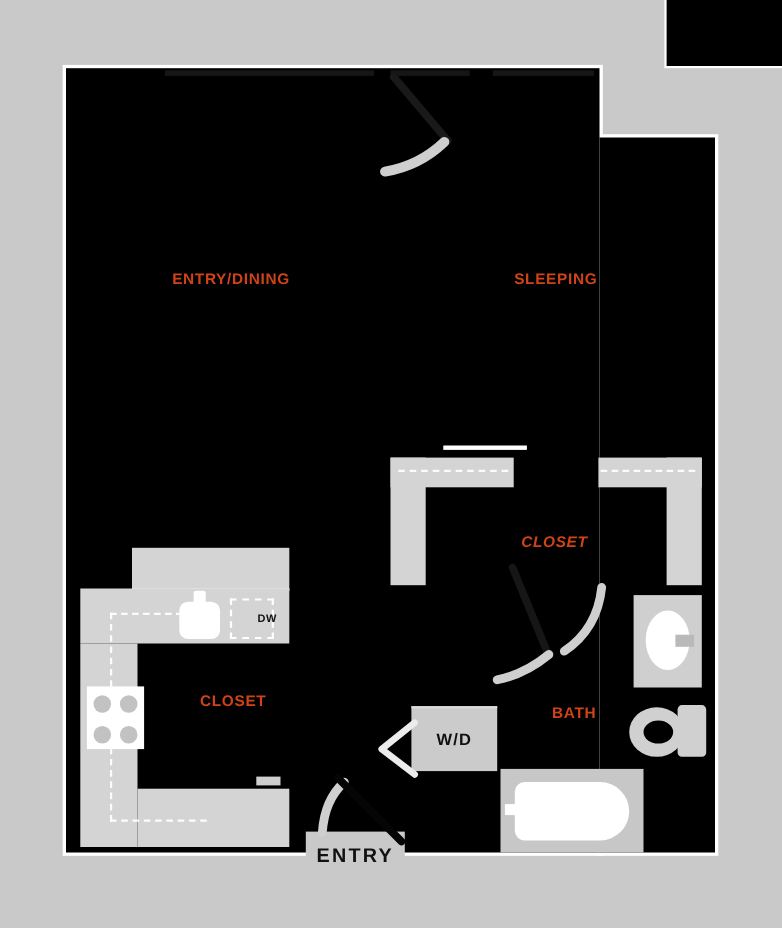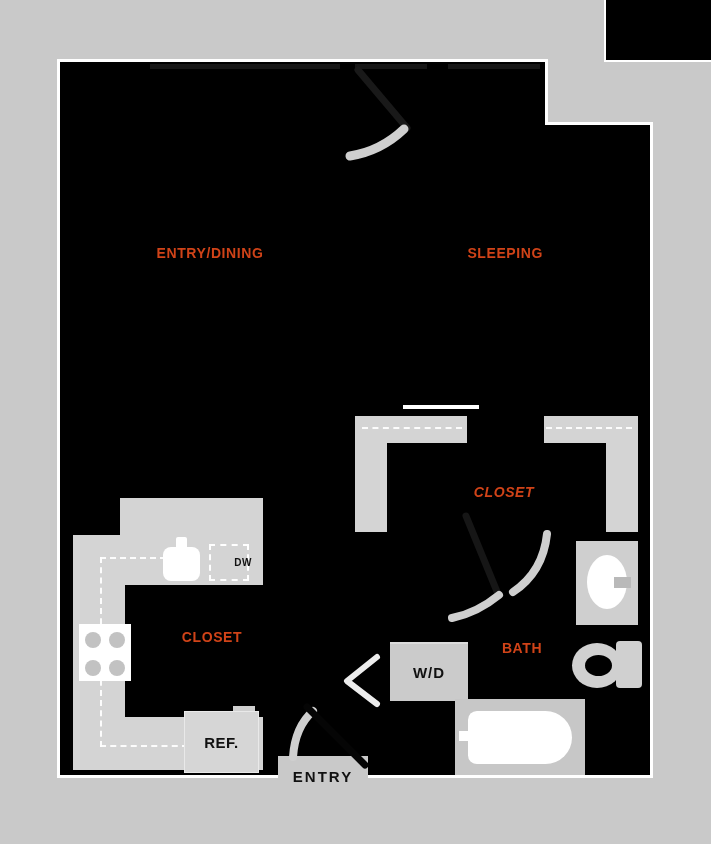--- a/index.html
+++ b/index.html
@@ -61,25 +61,22 @@
   </div>
 
   <div class="abs" style="left:79px;top:624px;width:52px;height:57px;background:#ffffff;">
     <span class="burner" style="left:6px;top:8px;"></span>
     <span class="burner" style="left:30px;top:8px;"></span>
     <span class="burner" style="left:6px;top:36px;"></span>
     <span class="burner" style="left:30px;top:36px;"></span>
   </div>
 
   <div class="abs" style="left:233px;top:706px;width:22px;height:8px;background:#cfcfcf;"></div>
-  <div class="abs" style="left:185px;top:712px;width:73px;height:60px;background:#d6d6d6;box-shadow:0 0 0 1px #e9e9e9;display:flex;align-items:center;justify-content:center;">
-    <span class="fixture-label" style="font-size:15px;">REF.</span>
-  </div>
 
-  <div class="abs" style="left:374px;top:642px;width:78px;height:59px;background:#cbcbcb;border-top:2px solid #dcdcdc;box-sizing:border-box;display:flex;align-items:center;justify-content:center;margin-left:16px;">
+  <div class="abs" style="left:374px;top:642px;width:78px;height:59px;background:#cbcbcb;border-top:2px solid #dcdcdc;box-sizing:border-box;display:flex;align-items:center;justify-content:center;">
     <span class="fixture-label" style="font-size:15px;letter-spacing:1px;">W/D</span>
   </div>
 
   <div class="abs fixture" style="left:355px;top:416px;width:112px;height:27px;"></div>
   <div class="abs fixture" style="left:355px;top:416px;width:32px;height:116px;"></div>
   <div class="abs dashed-h" style="left:362px;top:427px;width:100px;height:0;"></div>
 
   <div class="abs fixture" style="left:544px;top:416px;width:94px;height:27px;"></div>
   <div class="abs fixture" style="left:606px;top:416px;width:32px;height:116px;"></div>
   <div class="abs dashed-h" style="left:546px;top:427px;width:86px;height:0;"></div>
@@ -93,21 +90,21 @@
   <div class="abs" style="left:572px;top:643px;width:50px;height:45px;background:#d0d0d0;border-radius:50%;"></div>
   <div class="abs" style="left:585px;top:655px;width:27px;height:21px;background:#000000;border-radius:50%;"></div>
 
   <div class="abs" style="left:455px;top:699px;width:130px;height:76px;background:#c7c7c7;">
     <span class="abs" style="left:13px;top:12px;width:104px;height:53px;background:#ffffff;border-radius:10px 30px 30px 10px;"></span>
     <span class="abs" style="left:4px;top:32px;width:16px;height:10px;background:#ffffff;"></span>
   </div>
 
   <div class="abs" style="left:278px;top:756px;width:90px;height:40px;background:#c9c9c9;"></div>
   <div class="abs" style="left:270px;top:768px;width:106px;text-align:center;">
-    <span class="fixture-label" style="font-size:15px;letter-spacing:2px;font-weight:800;">ENTRY</span>
+    <span class="fixture-label" style="font-size:18px;letter-spacing:2px;font-weight:800;">ENTRY</span>
   </div>
 
   <svg class="overlay" width="711" height="844" viewBox="0 0 711 844">
     <path d="M 358 70 L 407 128" stroke="#191919" stroke-width="7" fill="none" stroke-linecap="round"></path>
     <path d="M 350 156 Q 381 151 404 129" stroke="#cfcfcf" stroke-width="9" fill="none" stroke-linecap="round"></path>
     <path d="M 466 516 L 498 594" stroke="#161616" stroke-width="7" fill="none" stroke-linecap="round"></path>
     <path d="M 547 534 Q 543 572 513 592" stroke="#cfcfcf" stroke-width="8" fill="none" stroke-linecap="round"></path>
     <path d="M 499 595 Q 477 613 452 618" stroke="#cfcfcf" stroke-width="8" fill="none" stroke-linecap="round"></path>
     <path d="M 293 757 Q 295 727 313 711" stroke="#cfcfcf" stroke-width="8" fill="none" stroke-linecap="round"></path>
     <path d="M 307 707 L 365 765" stroke="#050505" stroke-width="7" fill="none" stroke-linecap="round"></path>

